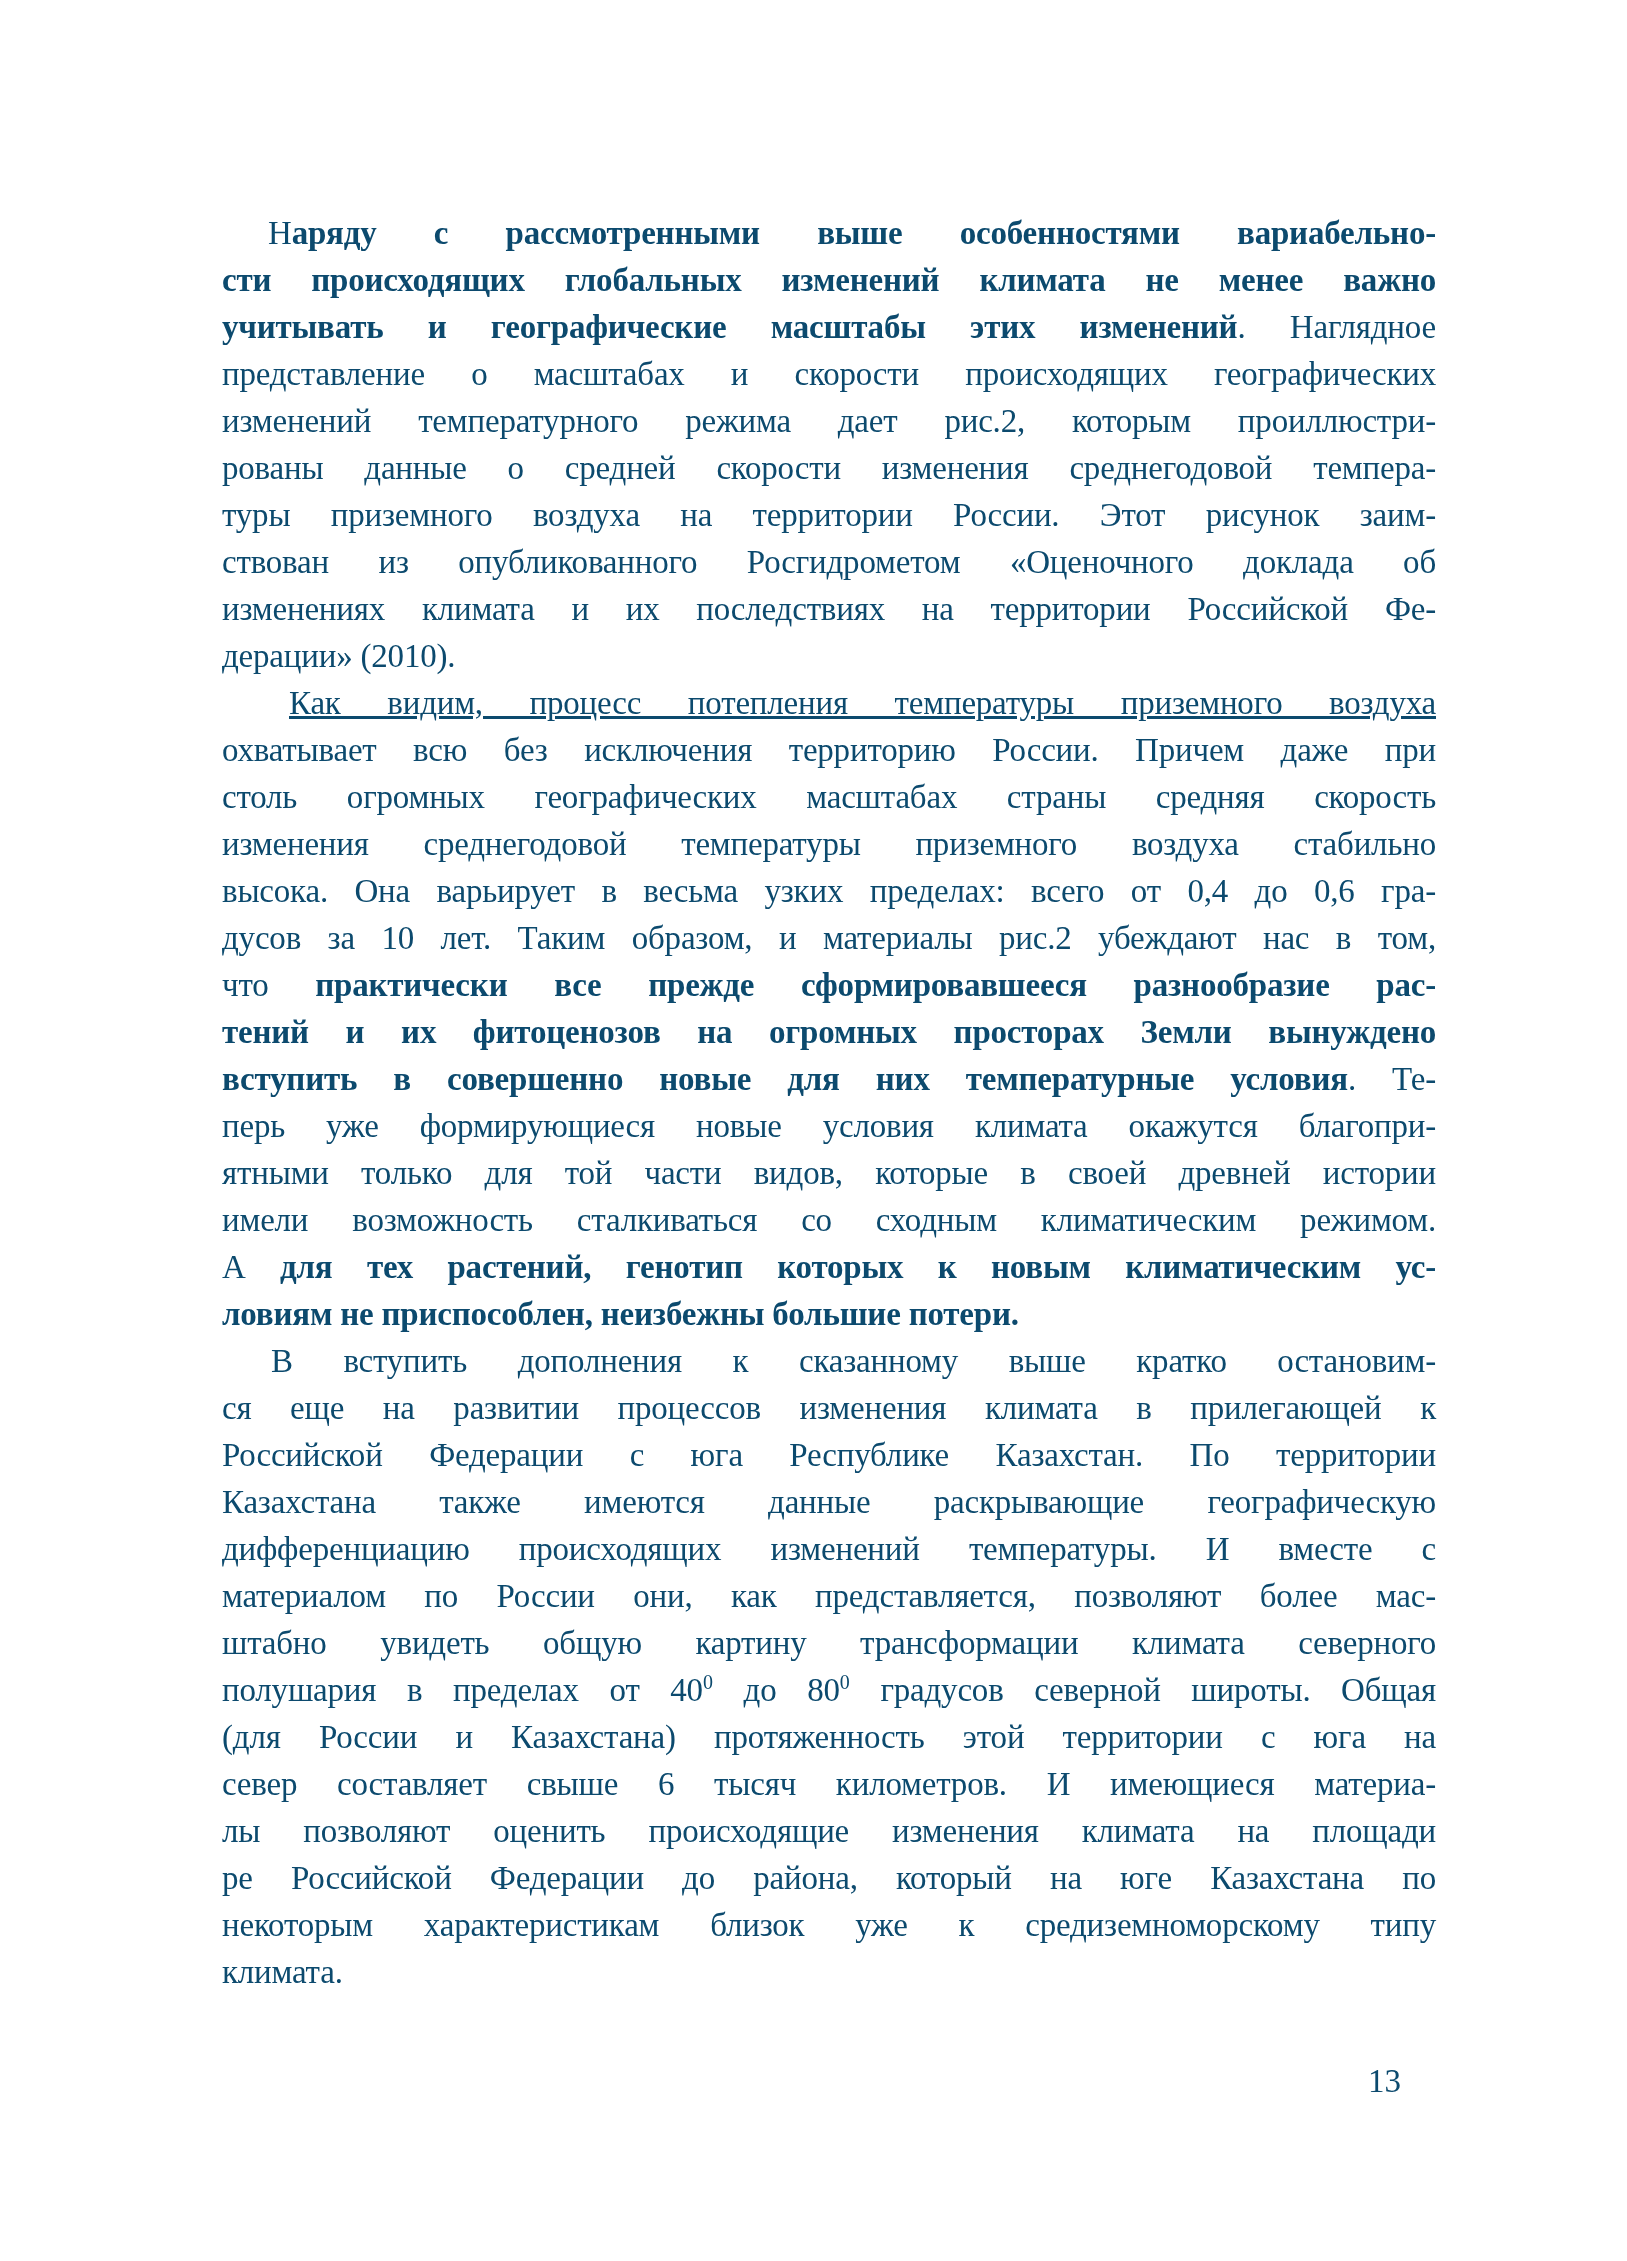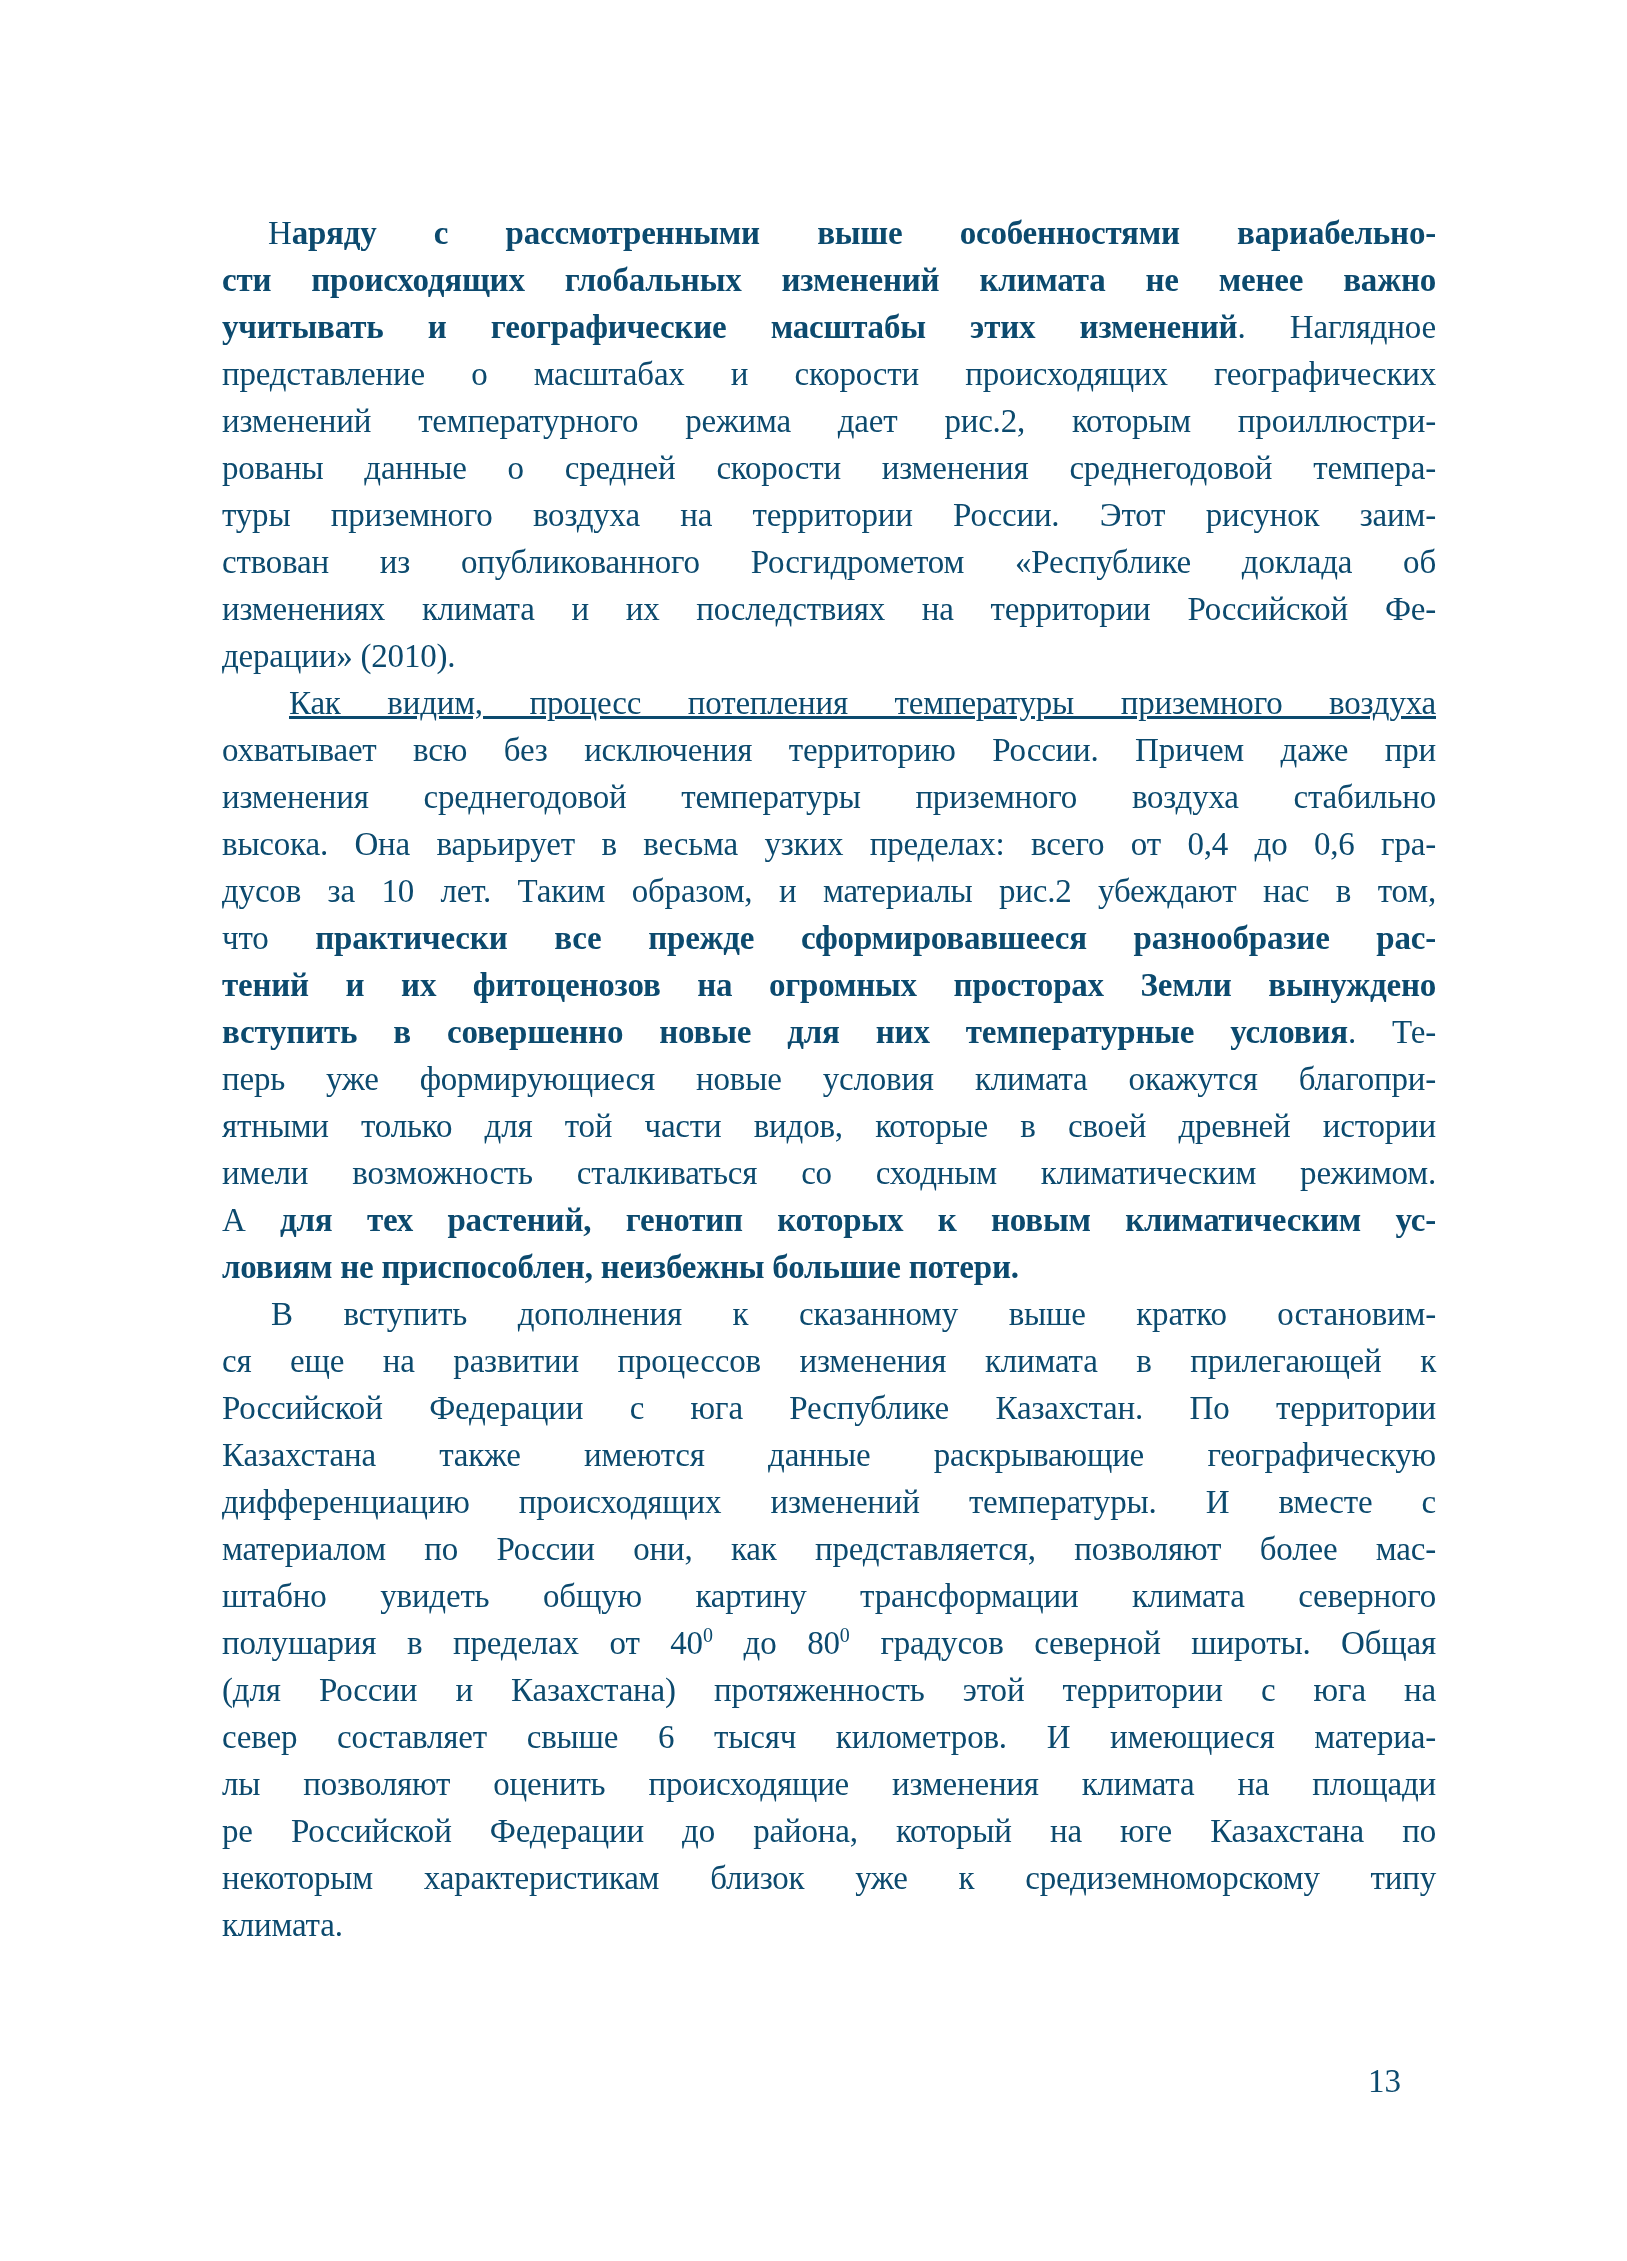--- a/index.html
+++ b/index.html
@@ -53,25 +53,26 @@
 
 <div class="page">
   <div class="text-column">
       <div class="line" style="padding-left: 46px;"><span>Н</span><span class="b">аряду с рассмотренными выше особенностями  вариабельно-</span></div>
       <div class="line"><span class="b">сти происходящих глобальных изменений климата не менее важно</span></div>
       <div class="line"><span class="b">учитывать и географические масштабы этих изменений</span><span>. Наглядное</span></div>
       <div class="line"><span>представление о масштабах и скорости происходящих географических</span></div>
       <div class="line"><span>изменений температурного режима дает  рис.2, которым проиллюстри-</span></div>
       <div class="line"><span>рованы данные о средней скорости изменения среднегодовой темпера-</span></div>
       <div class="line"><span>туры приземного воздуха на территории  России. Этот рисунок заим-</span></div>
-      <div class="line"><span>ствован из опубликованного Росгидрометом  «Республике доклада об</span></div>
+      <div class="line"><span>ствован из опубликованного Росгидрометом  «Оценочного доклада об</span></div>
       <div class="line"><span>изменениях климата  и их последствиях на территории Российской Фе-</span></div>
       <div class="line last"><span>дерации» (2010).</span></div>
       <div class="line" style="padding-left: 67px; text-decoration: underline;"><span>Как видим, процесс потепления температуры приземного воздуха</span></div>
       <div class="line"><span>охватывает всю без исключения территорию России. Причем даже при</span></div>
+      <div class="line"><span>столь огромных географических масштабах страны средняя скорость</span></div>
       <div class="line"><span>изменения среднегодовой температуры приземного воздуха стабильно</span></div>
       <div class="line"><span>высока. Она варьирует в весьма  узких пределах: всего от 0,4 до 0,6 гра-</span></div>
       <div class="line"><span>дусов за 10 лет. Таким образом, и материалы рис.2 убеждают нас в том,</span></div>
       <div class="line"><span>что </span><span class="b">практически все прежде сформировавшееся  разнообразие  рас-</span></div>
       <div class="line"><span class="b">тений и их фитоценозов на огромных просторах  Земли вынуждено</span></div>
       <div class="line"><span class="b">вступить в совершенно новые для них температурные условия</span><span>. Те-</span></div>
       <div class="line"><span>перь уже формирующиеся новые условия климата окажутся благопри-</span></div>
       <div class="line"><span>ятными только для той части видов, которые в своей древней истории</span></div>
       <div class="line"><span>имели возможность сталкиваться со сходным климатическим режимом.</span></div>
       <div class="line"><span>А </span><span class="b">для тех растений, генотип которых  к новым климатическим  ус-</span></div>

